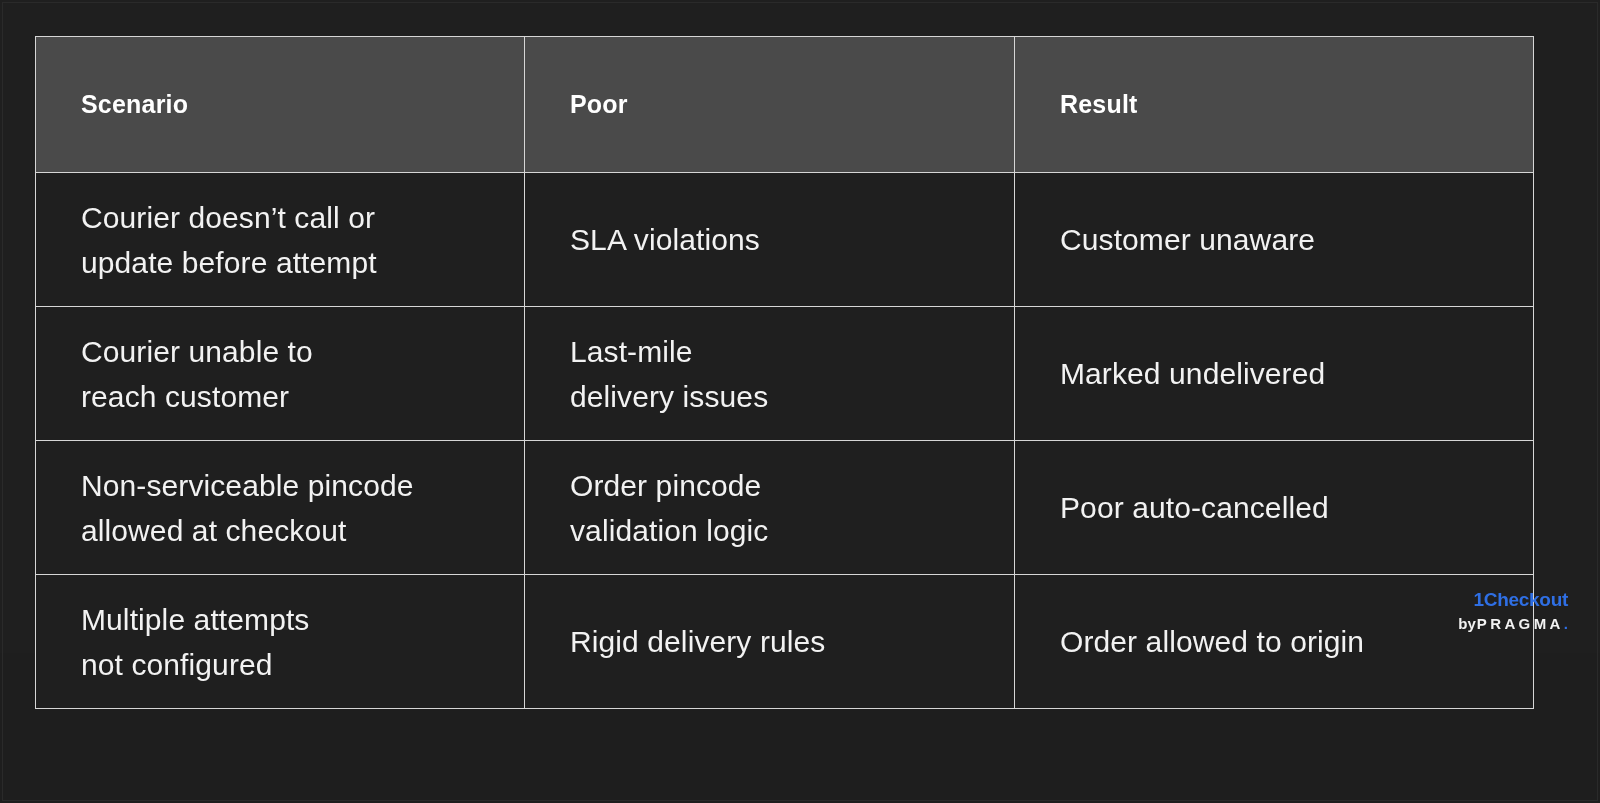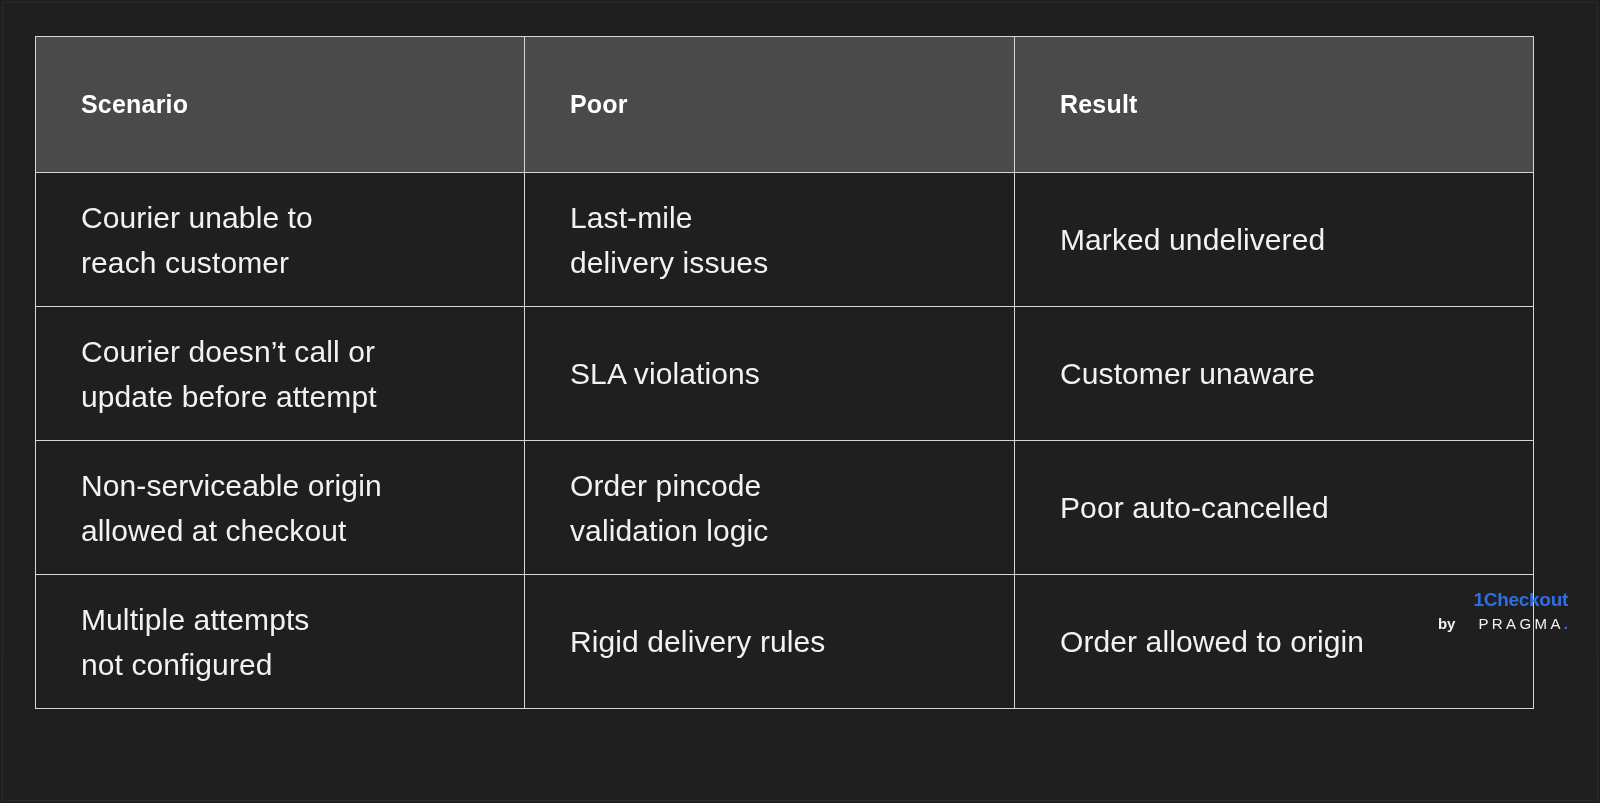--- a/index.html
+++ b/index.html
@@ -109,23 +109,23 @@
     font-size: 15px;
     font-weight: 400;
     color: #f2f2f2;
     white-space: nowrap;
   }
   .brand .brand-sub .by {
     font-weight: 700;
     letter-spacing: 0px;
   }
   .brand .brand-sub .pragma {
-    font-weight: 400;
+    font-weight: 700;
     letter-spacing: 3.4px;
-    margin-left: 23px;
+    margin-left: 1px;
   }
   .brand .brand-sub .dot {
     color: #2f6fe4;
     font-weight: 700;
   }
 </style>
 </head>
 <body>
 
 <div id="canvas">
@@ -143,48 +143,48 @@
         <tr>
           <th>Scenario</th>
           <th>Poor</th>
           <th>Result</th>
         </tr>
       </thead>
       <tbody>
 
         <tr>
           <td>
+            <span class="cell-line">Courier doesn’t call or</span>
+            <span class="cell-line">update before attempt</span>
+          </td>
+          <td>
+            <span class="cell-line">SLA violations</span>
+          </td>
+          <td>
+            <span class="cell-line">Customer unaware</span>
+          </td>
+        </tr>
+
+        <tr>
+          <td>
             <span class="cell-line">Courier unable to</span>
             <span class="cell-line">reach customer</span>
           </td>
           <td>
             <span class="cell-line">Last-mile</span>
             <span class="cell-line">delivery issues</span>
           </td>
           <td>
             <span class="cell-line">Marked undelivered</span>
           </td>
         </tr>
 
         <tr>
           <td>
-            <span class="cell-line">Courier doesn’t call or</span>
-            <span class="cell-line">update before attempt</span>
-          </td>
-          <td>
-            <span class="cell-line">SLA violations</span>
-          </td>
-          <td>
-            <span class="cell-line">Customer unaware</span>
-          </td>
-        </tr>
-
-        <tr>
-          <td>
-            <span class="cell-line">Non-serviceable origin</span>
+            <span class="cell-line">Non-serviceable pincode</span>
             <span class="cell-line">allowed at checkout</span>
           </td>
           <td>
             <span class="cell-line">Order pincode</span>
             <span class="cell-line">validation logic</span>
           </td>
           <td>
             <span class="cell-line">Poor auto-cancelled</span>
           </td>
         </tr>

